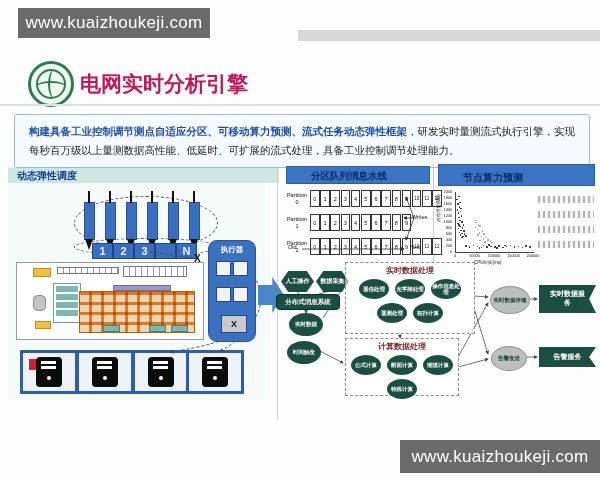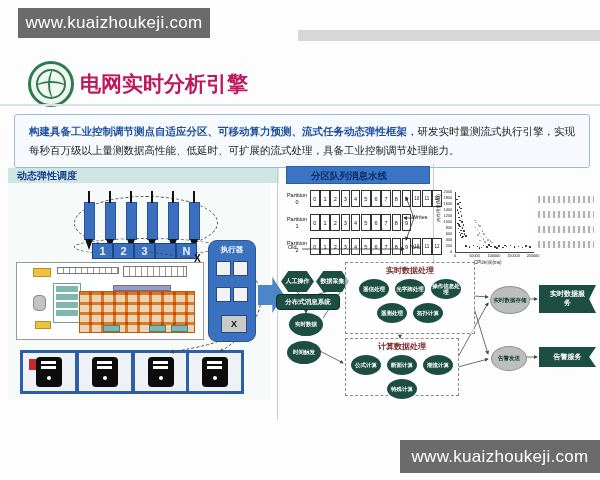--- a/index.html
+++ b/index.html
@@ -268,20 +268,23 @@
     <line x1="10" y1="28" x2="0" y2="28" stroke="#333" stroke-width="0.8" marker-end="url(#ah2)"></line>
     <line x1="10" y1="28" x2="2" y2="50" stroke="#333" stroke-width="0.8" marker-end="url(#ah2)"></line>
   </svg>
   <div class="abs klab" style="left:412px;top:214px;">Writes</div>
   <div class="abs klab" style="left:288px;top:244px;">Old</div>
   <svg class="overlay" style="left:300px;top:244px;" width="110" height="10">
     <line x1="2" y1="5" x2="104" y2="5" stroke="#333" stroke-width="0.8" marker-end="url(#ah2)"></line>
   </svg>
   <div class="abs klab" style="left:410px;top:244px;">New</div>
 
+  <div class="abs panel-hdr-blue" style="left:438px;top:164px;width:157px;height:22px;font-size:10px;">
+    <span>节点算力预测</span>
+  </div>
   <div class="abs axis-label" style="left:436px;top:222px;transform:rotate(-90deg);transform-origin:left top;">内存用量(MB)</div>
   <div class="abs" id="yticks" style="left:440px;top:192px;width:14px;height:60px;">
       <div class="ytick" style="top: 60px;">0</div>
       <div class="ytick" style="top: 54px;">200</div>
       <div class="ytick" style="top: 48px;">400</div>
       <div class="ytick" style="top: 42px;">600</div>
       <div class="ytick" style="top: 36px;">800</div>
       <div class="ytick" style="top: 30px;">1000</div>
       <div class="ytick" style="top: 24px;">1200</div>
       <div class="ytick" style="top: 18px;">1400</div>

